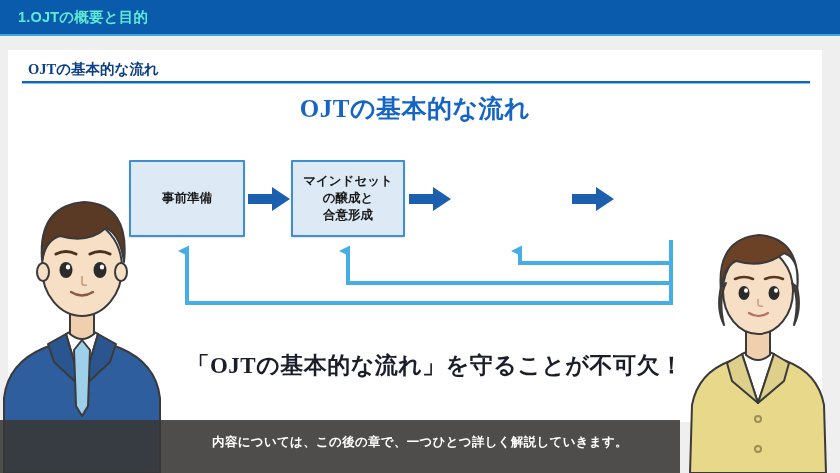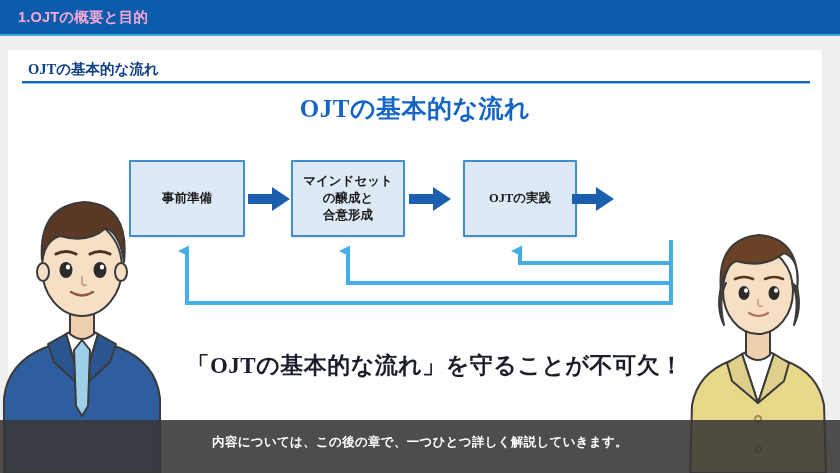--- a/index.html
+++ b/index.html
@@ -13,21 +13,21 @@
     background: #efefef; overflow: hidden;
   }
 
   
   #header-bar {
     position: absolute; left: 0; top: 0; width: 840px; height: 34px;
     background: #0b5bac;
   }
   #header-title {
     position: absolute; left: 18px; top: 8px;
-    font-size: 14.5px; font-weight: bold; color: #f9a8d4;
+    font-size: 14.5px; font-weight: bold; color: #5eead4;
     letter-spacing: .2px; white-space: nowrap;
   }
   #header-underline {
     position: absolute; left: 0; top: 34px; width: 840px; height: 2px;
     background: #37a9e0;
   }
 
   
   #content-card {
     position: absolute; left: 8px; top: 50px; width: 814px; height: 372px;
@@ -86,21 +86,21 @@
     color: #1b1d2b; letter-spacing: .5px; padding-left: 40px;
   }
 
   
   .character { position: absolute; bottom: 0; }
   #character-left  { left: -4px; bottom: 0; width: 172px; height: 325px; }
   #character-right { right: 4px; bottom: 0; width: 156px; height: 282px; }
 
   
   #caption-bar {
-    position: absolute; left: 0; top: 420px; width: 840px; height: 53px;
+    position: absolute; left: 0; top: 420px; width: 680px; height: 53px;
     background: rgba(57,55,53,.88);
   }
   #caption-text {
     position: absolute; left: 0; top: 14px; width: 840px;
     text-align: center; color: #ffffff;
     font-size: 12.5px; font-weight: bold; letter-spacing: .3px;
   }
 </style>
 </head>
 <body>
@@ -128,25 +128,20 @@
           <span>合意形成</span>
         </span>
       </div>
 
       <div class="flow-box" id="box-1">
         <span>
           <span>事前準備</span>
         </span>
       </div>
 
-      <div class="flow-box" id="box-3">
-        <span>
-          <span>OJTの実践</span>
-        </span>
-      </div>
 
 
       <svg class="fwd-arrow" id="arrow-1" viewBox="0 0 42 26">
         <polygon points="0,8 24,8 24,1 42,13 24,25 24,18 0,18" fill="#1b5fae"></polygon>
       </svg>
       <svg class="fwd-arrow" id="arrow-2" viewBox="0 0 42 26">
         <polygon points="0,8 24,8 24,1 42,13 24,25 24,18 0,18" fill="#1b5fae"></polygon>
       </svg>
       <svg class="fwd-arrow" id="arrow-3" viewBox="0 0 42 26">
         <polygon points="0,8 24,8 24,1 42,13 24,25 24,18 0,18" fill="#1b5fae"></polygon>

